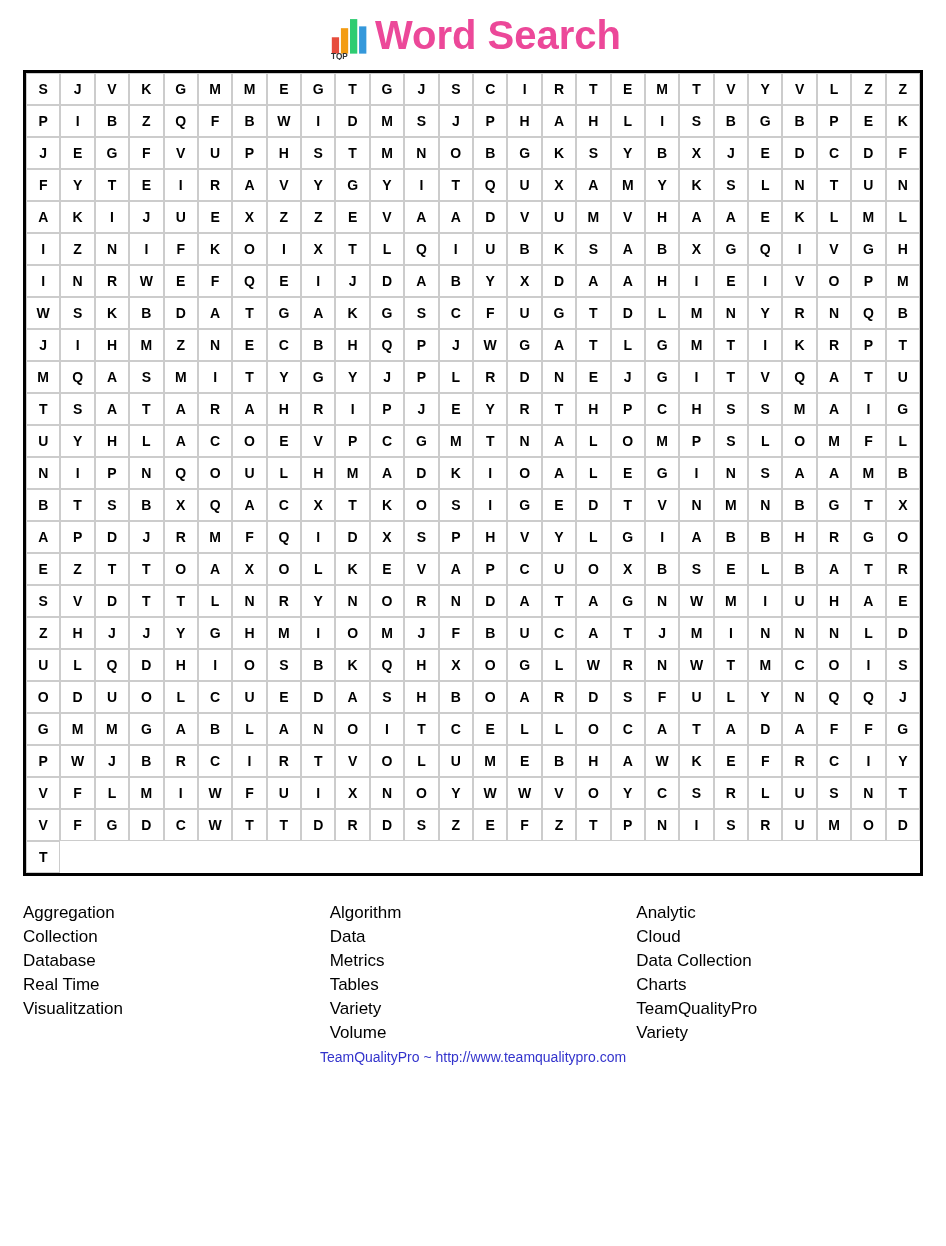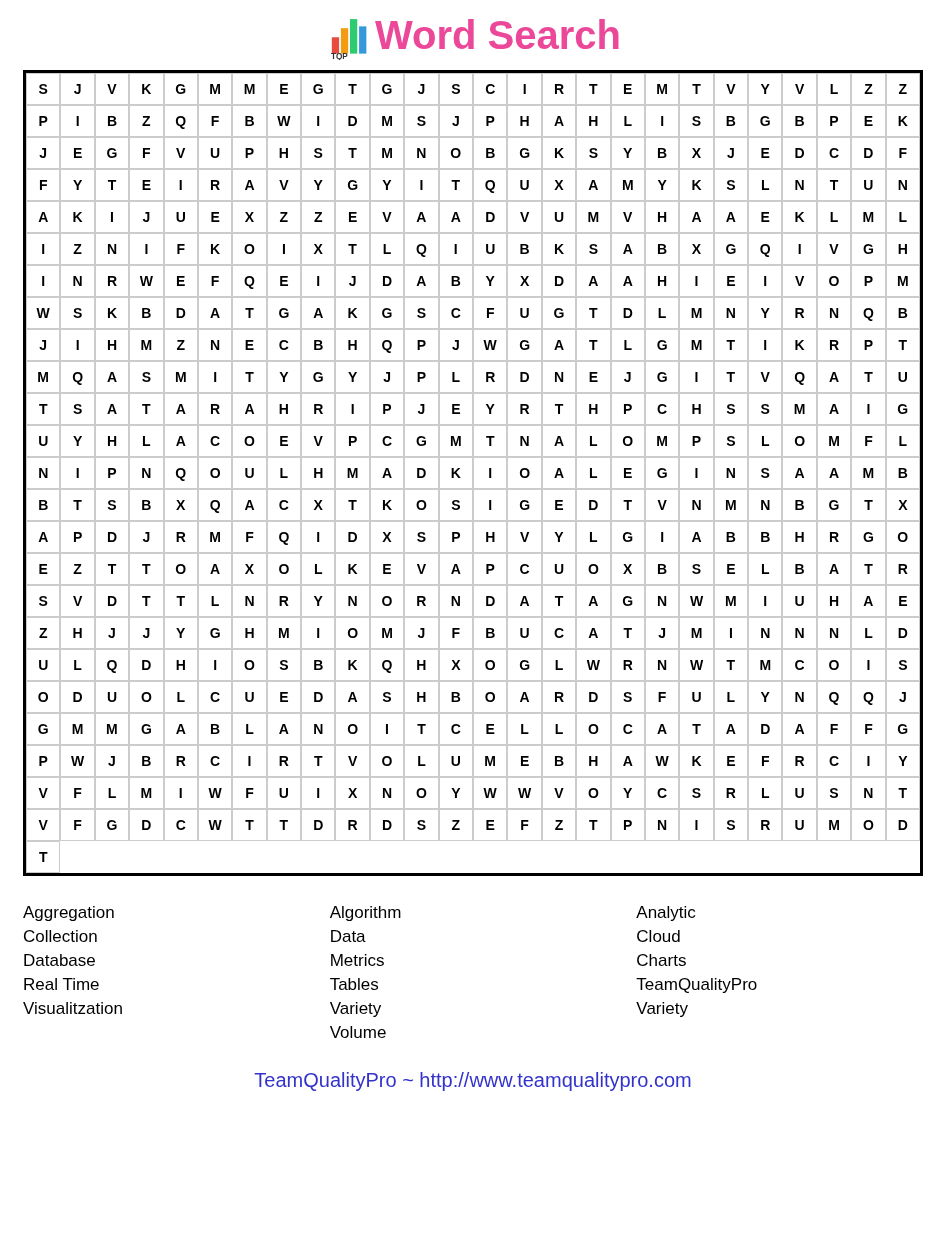--- a/index.html
+++ b/index.html
@@ -55,22 +55,22 @@
       grid-template-columns: 1fr 1fr 1fr;
       gap: 4px 20px;
     }
     .word-item {
       font-size: 17px;
       color: #000;
       font-family: Arial, sans-serif;
       padding: 2px 0;
     }
     .footer {
-      margin-top: 24px;
-      font-size: 20px;
+      margin-top: 4px;
+      font-size: 14px;
       color: #3333cc;
       font-family: Arial, sans-serif;
       text-align: center;
     }
   </style>
 </head>
 <body>
 
 <div class="header">
   <svg class="logo" viewBox="0 0 50 55" xmlns="http://www.w3.org/2000/svg">
@@ -726,19 +726,20 @@
       <div class="word-item">Algorithm</div>
       <div class="word-item">Data</div>
       <div class="word-item">Metrics</div>
       <div class="word-item">Tables</div>
       <div class="word-item">Variety</div>
       <div class="word-item">Volume</div>
     </div>
   <div class="col3" id="words-col3">
       <div class="word-item">Analytic</div>
       <div class="word-item">Cloud</div>
+      <div class="word-item">Data Collection</div>
       <div class="word-item">Charts</div>
       <div class="word-item">TeamQualityPro</div>
       <div class="word-item">Variety</div>
     </div>
 </div>
 
 <div class="footer">TeamQualityPro ~ http://www.teamqualitypro.com</div>
 
 </body></html>

